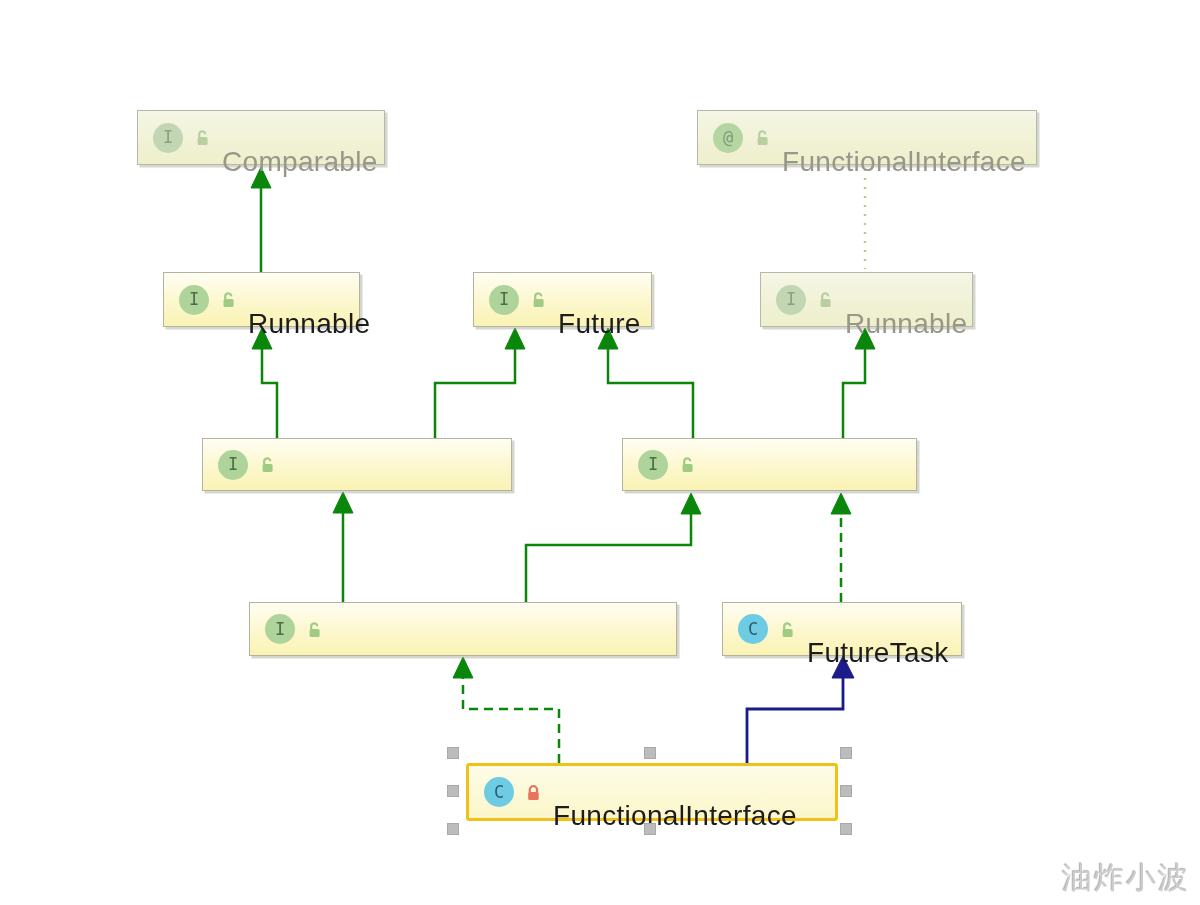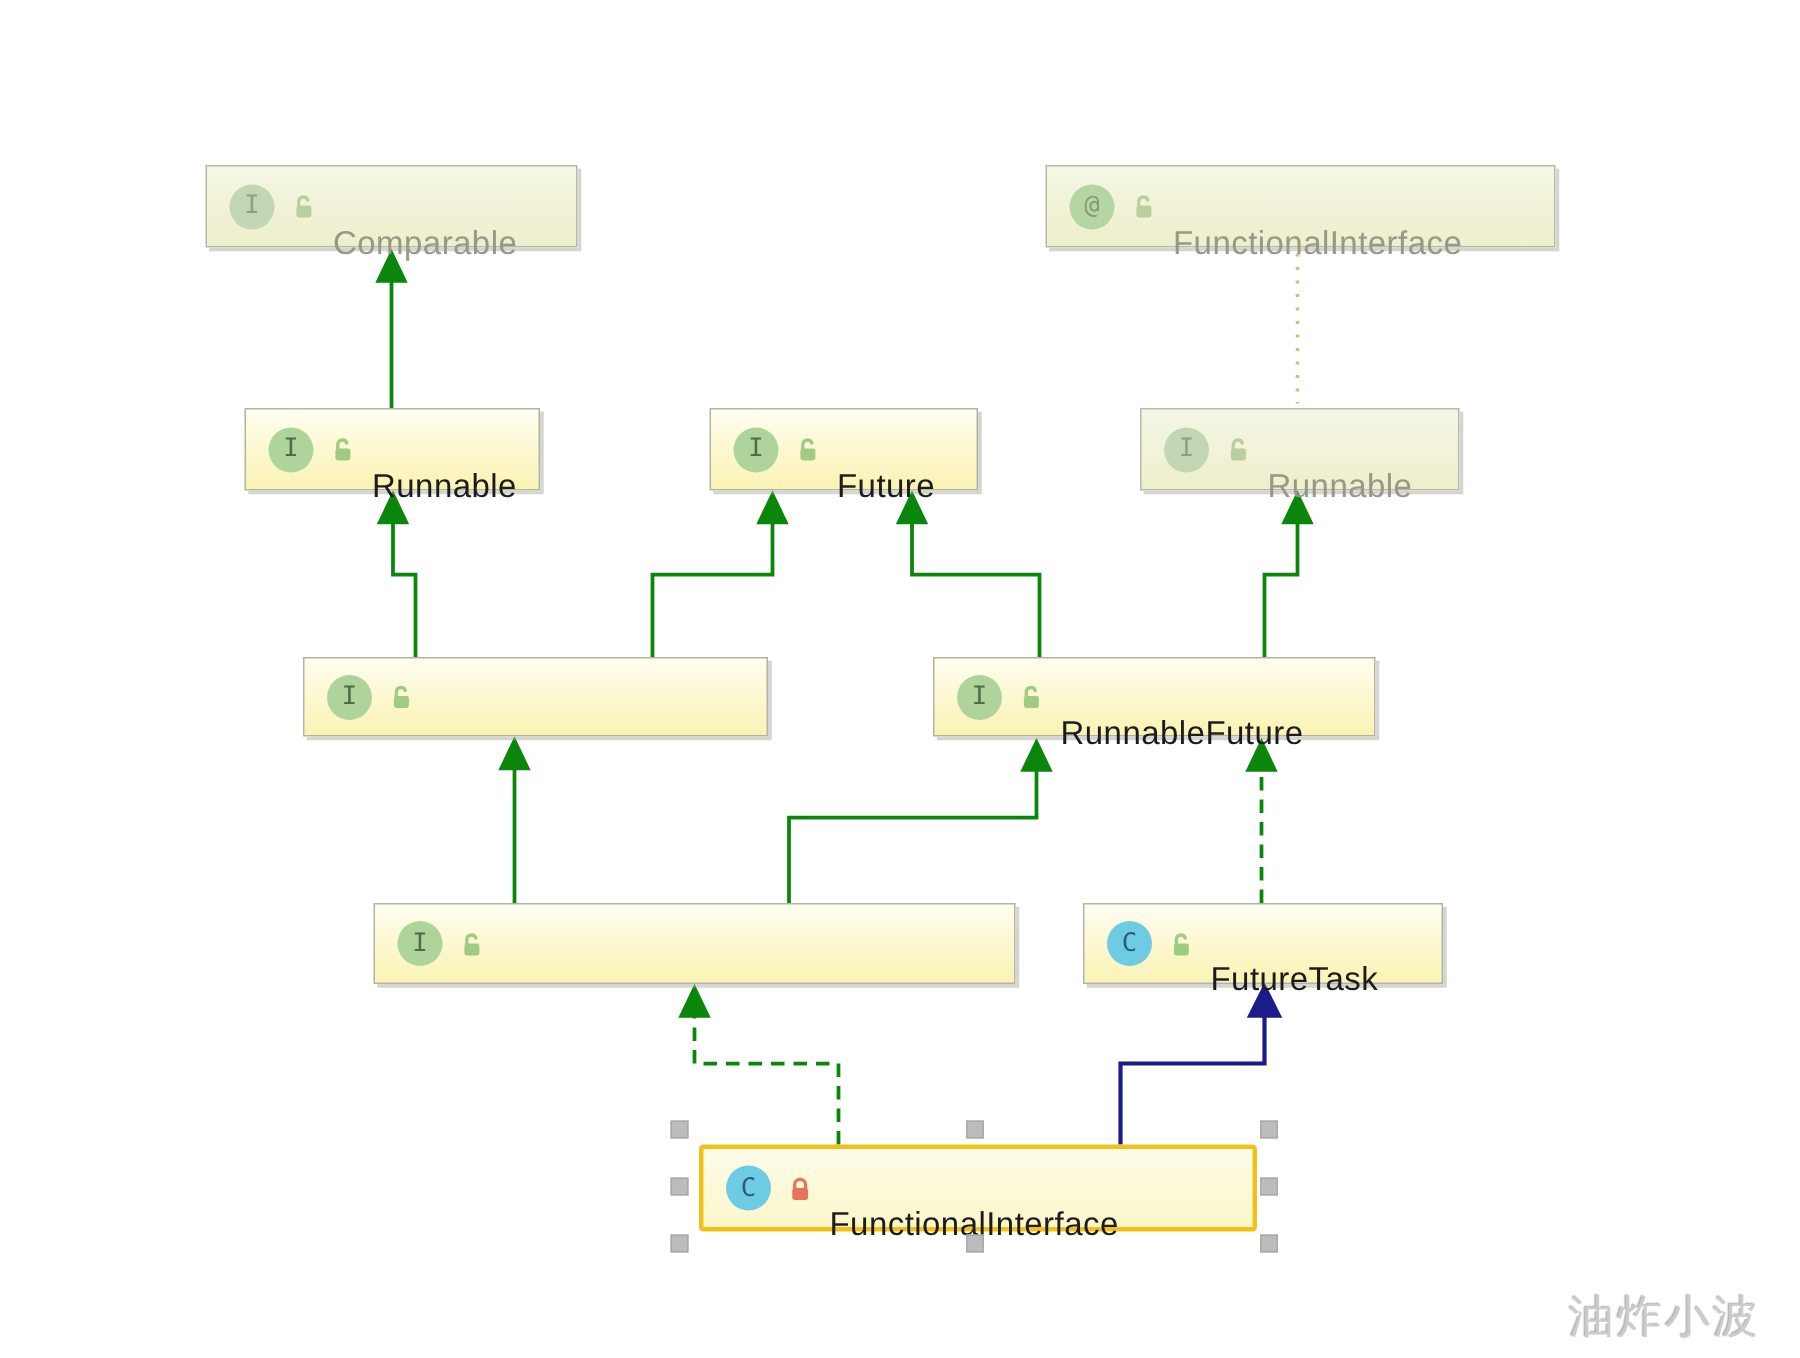--- a/index.html
+++ b/index.html
@@ -7,21 +7,21 @@
   .canvas{position:relative;width:1200px;height:905px;background:#ffffff;overflow:hidden;}
   .edges{position:absolute;left:0;top:0;width:1200px;height:905px;z-index:1;}
   .node{
     position:absolute;z-index:2;display:flex;align-items:center;gap:10px;
     padding-left:15px;box-sizing:border-box;
     border:1px solid #b3b3a0;
     background:linear-gradient(180deg,#fffef2 0%,#fcf7ce 55%,#faf3b4 100%);
     box-shadow:2.5px 2.5px 0 rgba(165,165,150,.45);
     cursor:default;
   }
-  .node .label{font-size:22px;color:#1c1c1c;letter-spacing:.3px;white-space:nowrap;margin-top:48px;}
+  .node .label{font-size:28px;color:#1c1c1c;letter-spacing:.3px;white-space:nowrap;margin-top:48px;}
   .node.grayed{
     background:linear-gradient(180deg,#f5f6e6 0%,#f1f2d6 55%,#eeefcb 100%);
     border-color:#b8b8a8;
   }
   .node.grayed .label{color:#97978a;}
   .node.selected{
     border:3px solid #f2c117;border-radius:3px;
     background:linear-gradient(180deg,#fefce8 0%,#fbf6c9 100%);
     box-shadow:none;
   }
@@ -34,21 +34,21 @@
   .badge.iface{background:#aed49c;color:#4a6e45;}
   .badge.iface.dim{background:#c3d6b4;color:#8ba083;}
   .badge.anno{background:#b5d6a2;color:#7f9a78;}
   .badge.cls{background:#6ecbe4;color:#2a5d70;}
   .lock{flex:0 0 auto;display:flex;align-items:center;}
   .handle{
     position:absolute;z-index:3;width:12px;height:12px;
     background:#bcbcbc;border:1px solid #a9a9a9;box-sizing:border-box;
   }
   .watermark{
-    position:absolute;right:26px;bottom:6px;z-index:4;
+    position:absolute;right:10px;bottom:6px;z-index:4;
     font-size:30px;color:#cccccc;letter-spacing:2px;
     text-shadow:1px 1px 0 #ffffff,-1px -1px 1px #b0b0b0;
   }
 </style>
 </head>
 <body>
 
 <div class="canvas">
 
   <svg class="edges" width="1200" height="905" viewBox="0 0 1200 905">
@@ -174,21 +174,20 @@
   </div>
 
   <div class="node" style="left:622px;top:438px;width:295px;height:53px;">
     <span class="badge iface">I</span>
     <span class="lock">
       <svg width="19" height="19" viewBox="0 0 19 19">
           <path d="M6.2 9.5 V6.2 A3.1 3.1 0 0 1 12.2 5.4" fill="none" stroke="#9fcc82" stroke-width="2.2" stroke-linecap="round"></path>
           <rect x="4.6" y="9" width="10" height="8" rx="1.6" fill="#9fcc82"></rect>
         </svg>
     </span>
-    <span class="label">RunnableFuture</span>
   </div>
 
   <div class="node" style="left:249px;top:602px;width:428px;height:54px;">
     <span class="badge iface">I</span>
     <span class="lock">
       <svg width="19" height="19" viewBox="0 0 19 19">
           <path d="M6.2 9.5 V6.2 A3.1 3.1 0 0 1 12.2 5.4" fill="none" stroke="#9fcc82" stroke-width="2.2" stroke-linecap="round"></path>
           <rect x="4.6" y="9" width="10" height="8" rx="1.6" fill="#9fcc82"></rect>
         </svg>
     </span>

